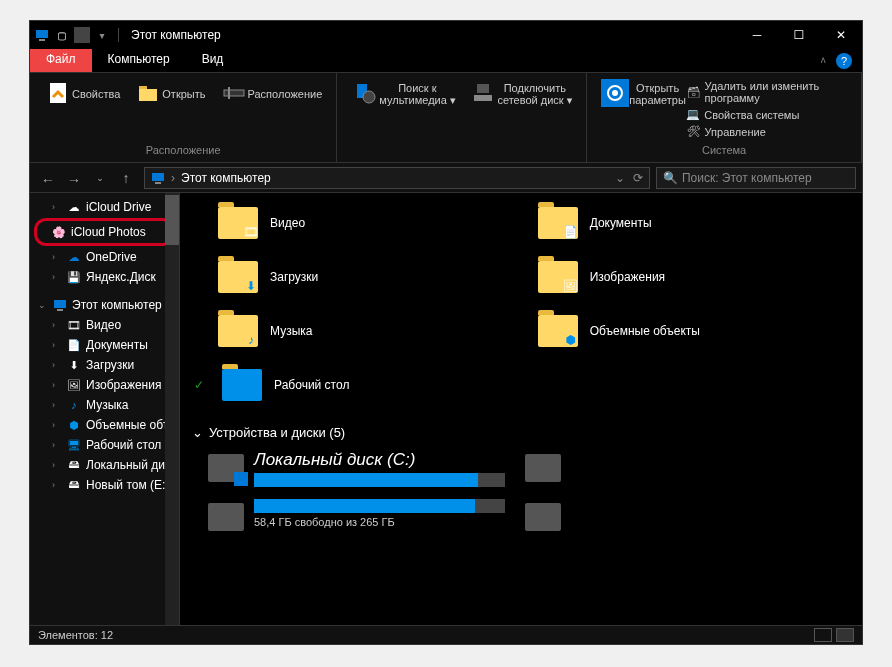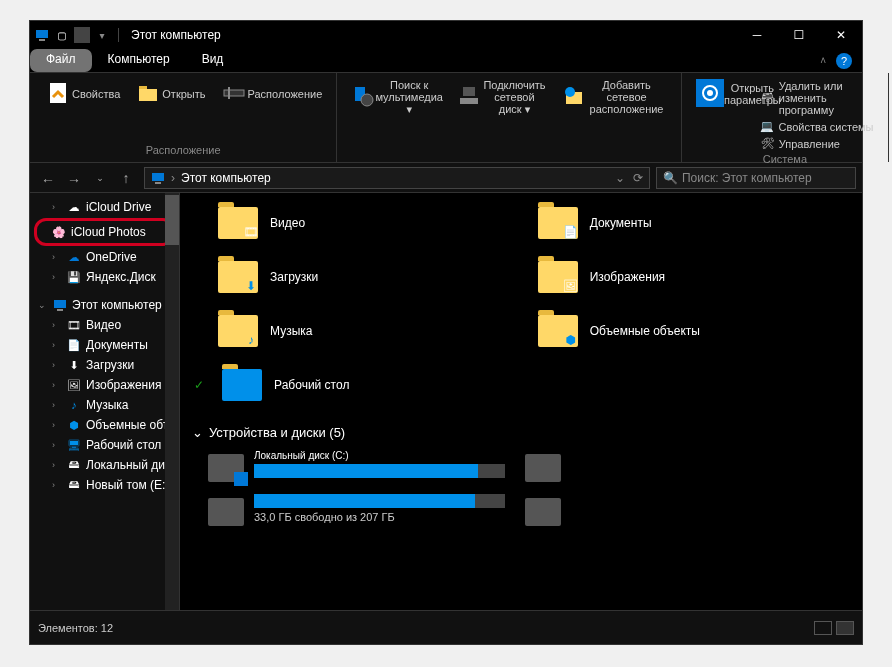--- a/index.html
+++ b/index.html
@@ -6,21 +6,21 @@
 body { background:#f0f0f0; width:892px; height:667px; overflow:hidden; }
 .window { position:absolute; left:29px; top:20px; width:834px; height:625px; background:#000; border:1px solid #333; display:flex; flex-direction:column; }
 .titlebar { height:28px; background:#000; display:flex; align-items:center; padding-left:4px; }
 .title-icons { display:flex; gap:4px; align-items:center; }
 .ticon { width:16px; height:16px; display:flex; align-items:center; justify-content:center; font-size:10px; }
 .title-text { margin-left:8px; color:#fff; font-size:12px; border-left:1px solid #444; padding-left:12px; }
 .win-controls { margin-left:auto; display:flex; }
 .win-btn { width:42px; height:28px; display:flex; align-items:center; justify-content:center; color:#fff; font-size:12px; }
 .tabs { height:24px; background:#000; display:flex; border-bottom:1px solid #333; }
 .tab { padding:3px 16px; color:#fff; font-size:12px; }
-.tab.active { background:#737373;border-radius:7px; }
+.tab.active { background:#ef4444; }
 .tab-ctrl { margin-left:auto; display:flex; align-items:center; gap:10px; padding-right:10px; }
 .help-icon { width:16px; height:16px; background:#0078d7; border-radius:50%; color:#fff; font-size:11px; display:flex; align-items:center; justify-content:center; }
 .ribbon { height:90px; background:#111; display:flex; border-bottom:1px solid #333; }
 .ribbon-group { display:flex; flex-direction:column; border-right:1px solid #333; padding:4px 8px; }
 .ribbon-items { display:flex; flex:1; align-items:flex-start; gap:2px; }
 .ribbon-btn { display:flex; flex-direction:row; align-items:center; justify-content:flex-start; padding:2px 6px; min-width:52px; }
 .ribbon-btn .ricon { width:28px; height:28px; display:flex; align-items:center; justify-content:center; font-size:18px; margin-bottom:2px; }
 .ribbon-btn .rlbl { font-size:11px; color:#ccc; text-align:center; line-height:12px; }
 .ribbon-small { display:flex; flex-direction:column; gap:2px; padding:2px 4px; }
 .ribbon-sm-item { display:flex; align-items:center; gap:4px; font-size:11px; color:#ccc; padding:1px 2px; }
@@ -44,25 +44,25 @@
 .folder-item { width:48%; display:flex; align-items:center; gap:12px; padding:4px 0 18px 30px; font-size:12px; }
 .folder-icon { width:40px; height:32px; background:#ffd868; border-radius:2px; position:relative; }
 .folder-icon::before { content:""; position:absolute; top:-5px; left:0; width:16px; height:5px; background:#e8b93d; border-radius:2px 2px 0 0; }
 .ficon-overlay { position:absolute; right:-2px; bottom:-2px; width:18px; height:18px; display:flex; align-items:center; justify-content:center; font-size:12px; }
 .section-hdr { display:flex; align-items:center; gap:6px; font-size:13px; color:#fff; padding:6px 0 10px 4px; }
 .disks { display:flex; flex-wrap:wrap; gap:12px 20px; padding-left:20px; }
 .disk { width:46%; display:flex; gap:10px; }
 .disk-icon { width:36px; height:28px; background:#555; border-radius:2px; margin-top:4px; position:relative; }
 .disk-icon.win::after { content:""; position:absolute; right:-4px; bottom:-4px; width:14px; height:14px; background:#0078d7; }
 .disk-info { flex:1; }
-.disk-name { font-size:10px; margin-bottom:3px; }
+.disk-name { font-size:17px; margin-bottom:3px;font-style:italic; }
 .disk-bar { width:100%; height:14px; background:#444; position:relative; }
 .disk-fill { height:100%; background:#0090ea; }
 .disk-txt { font-size:11px; color:#ccc; margin-top:3px; }
-.status { height:34px; background:#111; border-top:1px solid #333; display:flex; align-items:center; padding:0 8px; font-size:11px; color:#ccc; justify-content:space-between; }
+.status { height:19px; background:#111; border-top:1px solid #333; display:flex; align-items:center; padding:0 8px; font-size:11px; color:#ccc; justify-content:space-between; }
 .view-icons { display:flex; gap:4px; }
 .view-ic { width:18px; height:14px; border:1px solid #555; }
 svg { display:block; }
 </style>
 </head>
 <body>
 
 <div class="window">
 
   <div class="titlebar">
@@ -142,30 +142,20 @@
         </div>
         <div class="ribbon-btn">
           <span class="ricon">
               <svg width="24" height="24">
                 <rect x="3" y="14" width="18" height="6" fill="#888"></rect>
                 <rect x="6" y="3" width="12" height="9" fill="#555"></rect>
               </svg>
             </span>
           <span class="rlbl" style="white-space:pre-line">Подключить
 сетевой диск ▾</span>
-        </div>
-        <div class="ribbon-btn">
-          <span class="ricon">
-              <svg width="24" height="24">
-                <rect x="4" y="8" width="16" height="12" fill="#ffd868"></rect>
-                <circle cx="8" cy="8" r="5" fill="#0090ea"></circle>
-              </svg>
-            </span>
-          <span class="rlbl" style="white-space:pre-line">Добавить сетевое
-расположение</span>
         </div>
       </div>
     </div>
     <div class="ribbon-group" style="flex:1">
       <div class="ribbon-items">
         <div class="ribbon-btn">
           <span class="ricon">
               <svg width="28" height="28">
                 <rect width="28" height="28" fill="#0078d7"></rect>
                 <circle cx="14" cy="14" r="7" fill="none" stroke="#fff" stroke-width="2"></circle>
@@ -364,21 +354,21 @@
         </div>
         <div class="disk">
           <div class="disk-icon"></div>
         </div>
         <div class="disk">
           <div class="disk-icon"></div>
           <div class="disk-info">
             <div class="disk-bar">
                 <div class="disk-fill" style="width:88%"></div>
               </div>
-            <div class="disk-txt">33,0 ГБ свободно из 207 ГБ</div>
+            <div class="disk-txt">58,4 ГБ свободно из 265 ГБ</div>
           </div>
         </div>
         <div class="disk">
           <div class="disk-icon"></div>
         </div>
       </div>
     </div>
   </div>
 
   <div class="status">

